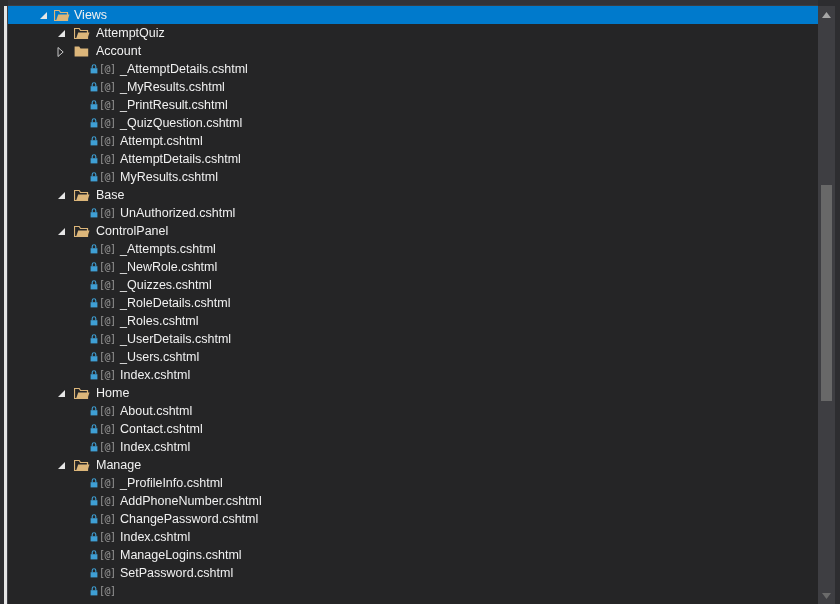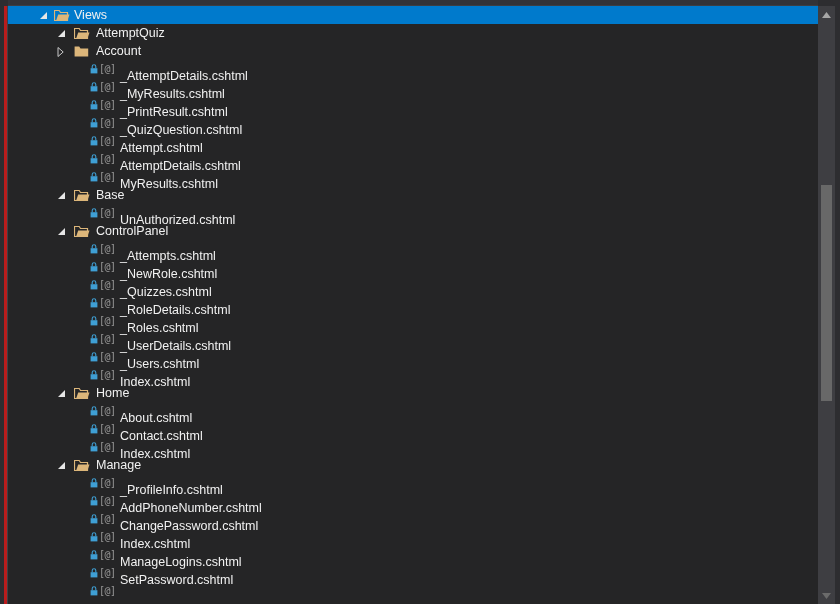--- a/index.html
+++ b/index.html
@@ -11,21 +11,21 @@
     width: 840px;
     height: 604px;
     overflow: hidden;
     font-family: "Liberation Sans", sans-serif;
   }
 
   #app {
     position: relative;
     width: 840px;
     height: 604px;
-    background: #b91c1c;
+    background: #e5e5e5;
     box-sizing: border-box;
   }
 
   
   .top-strip {
     position: absolute;
     left: 0; top: 0;
     width: 840px;
     height: 6px;
     background: #2d2d30;
@@ -125,21 +125,21 @@
   .d0 .label    { left: 66px; }
 
   
   .d1 .expander { left: 46px; }
   .d1 .nodeicon { left: 66px; }
   .d1 .label    { left: 88px; }
 
   
   .d2 .lockicon   { left: 82px; }
   .d2 .razorglyph { left: 91px; }
-  .d2 .label      { left: 112px; margin-top: 7px; }
+  .d2 .label      { left: 112px; }
 
   
   .scrollbar {
     position: absolute;
     right: 5px;
     top: 6px;
     width: 17px;
     height: 598px;
     background: #3e3e42;
   }

